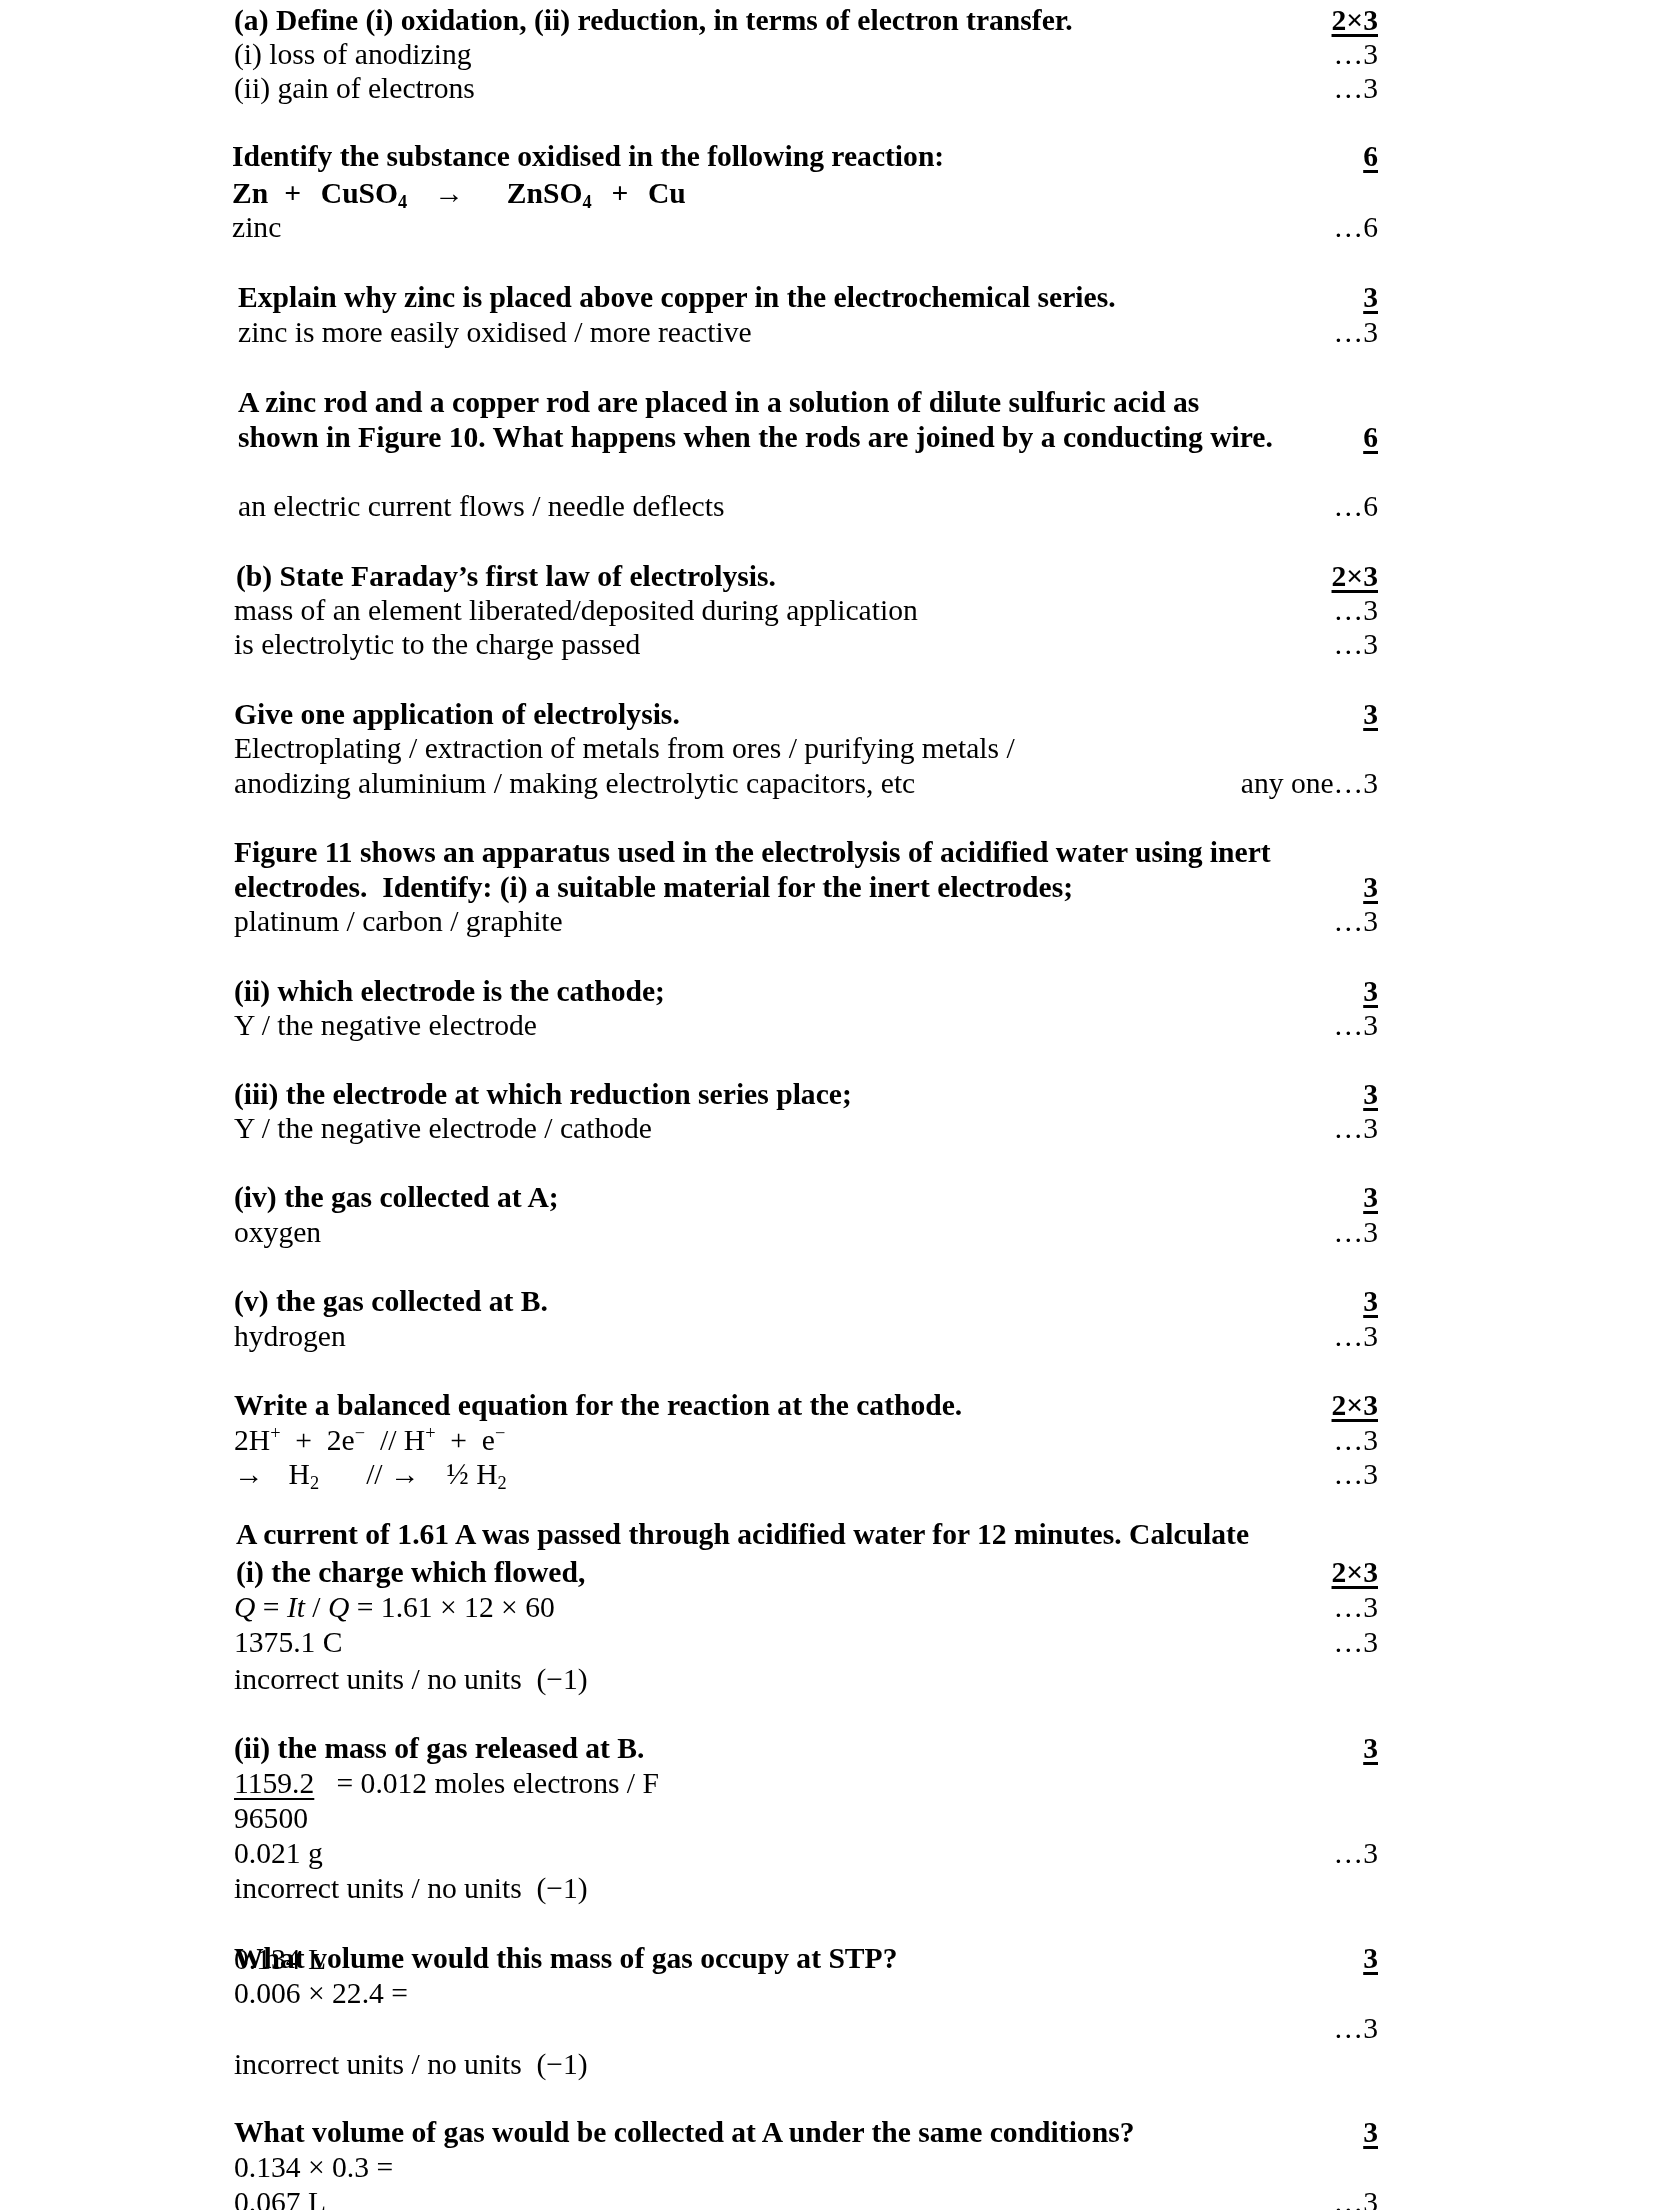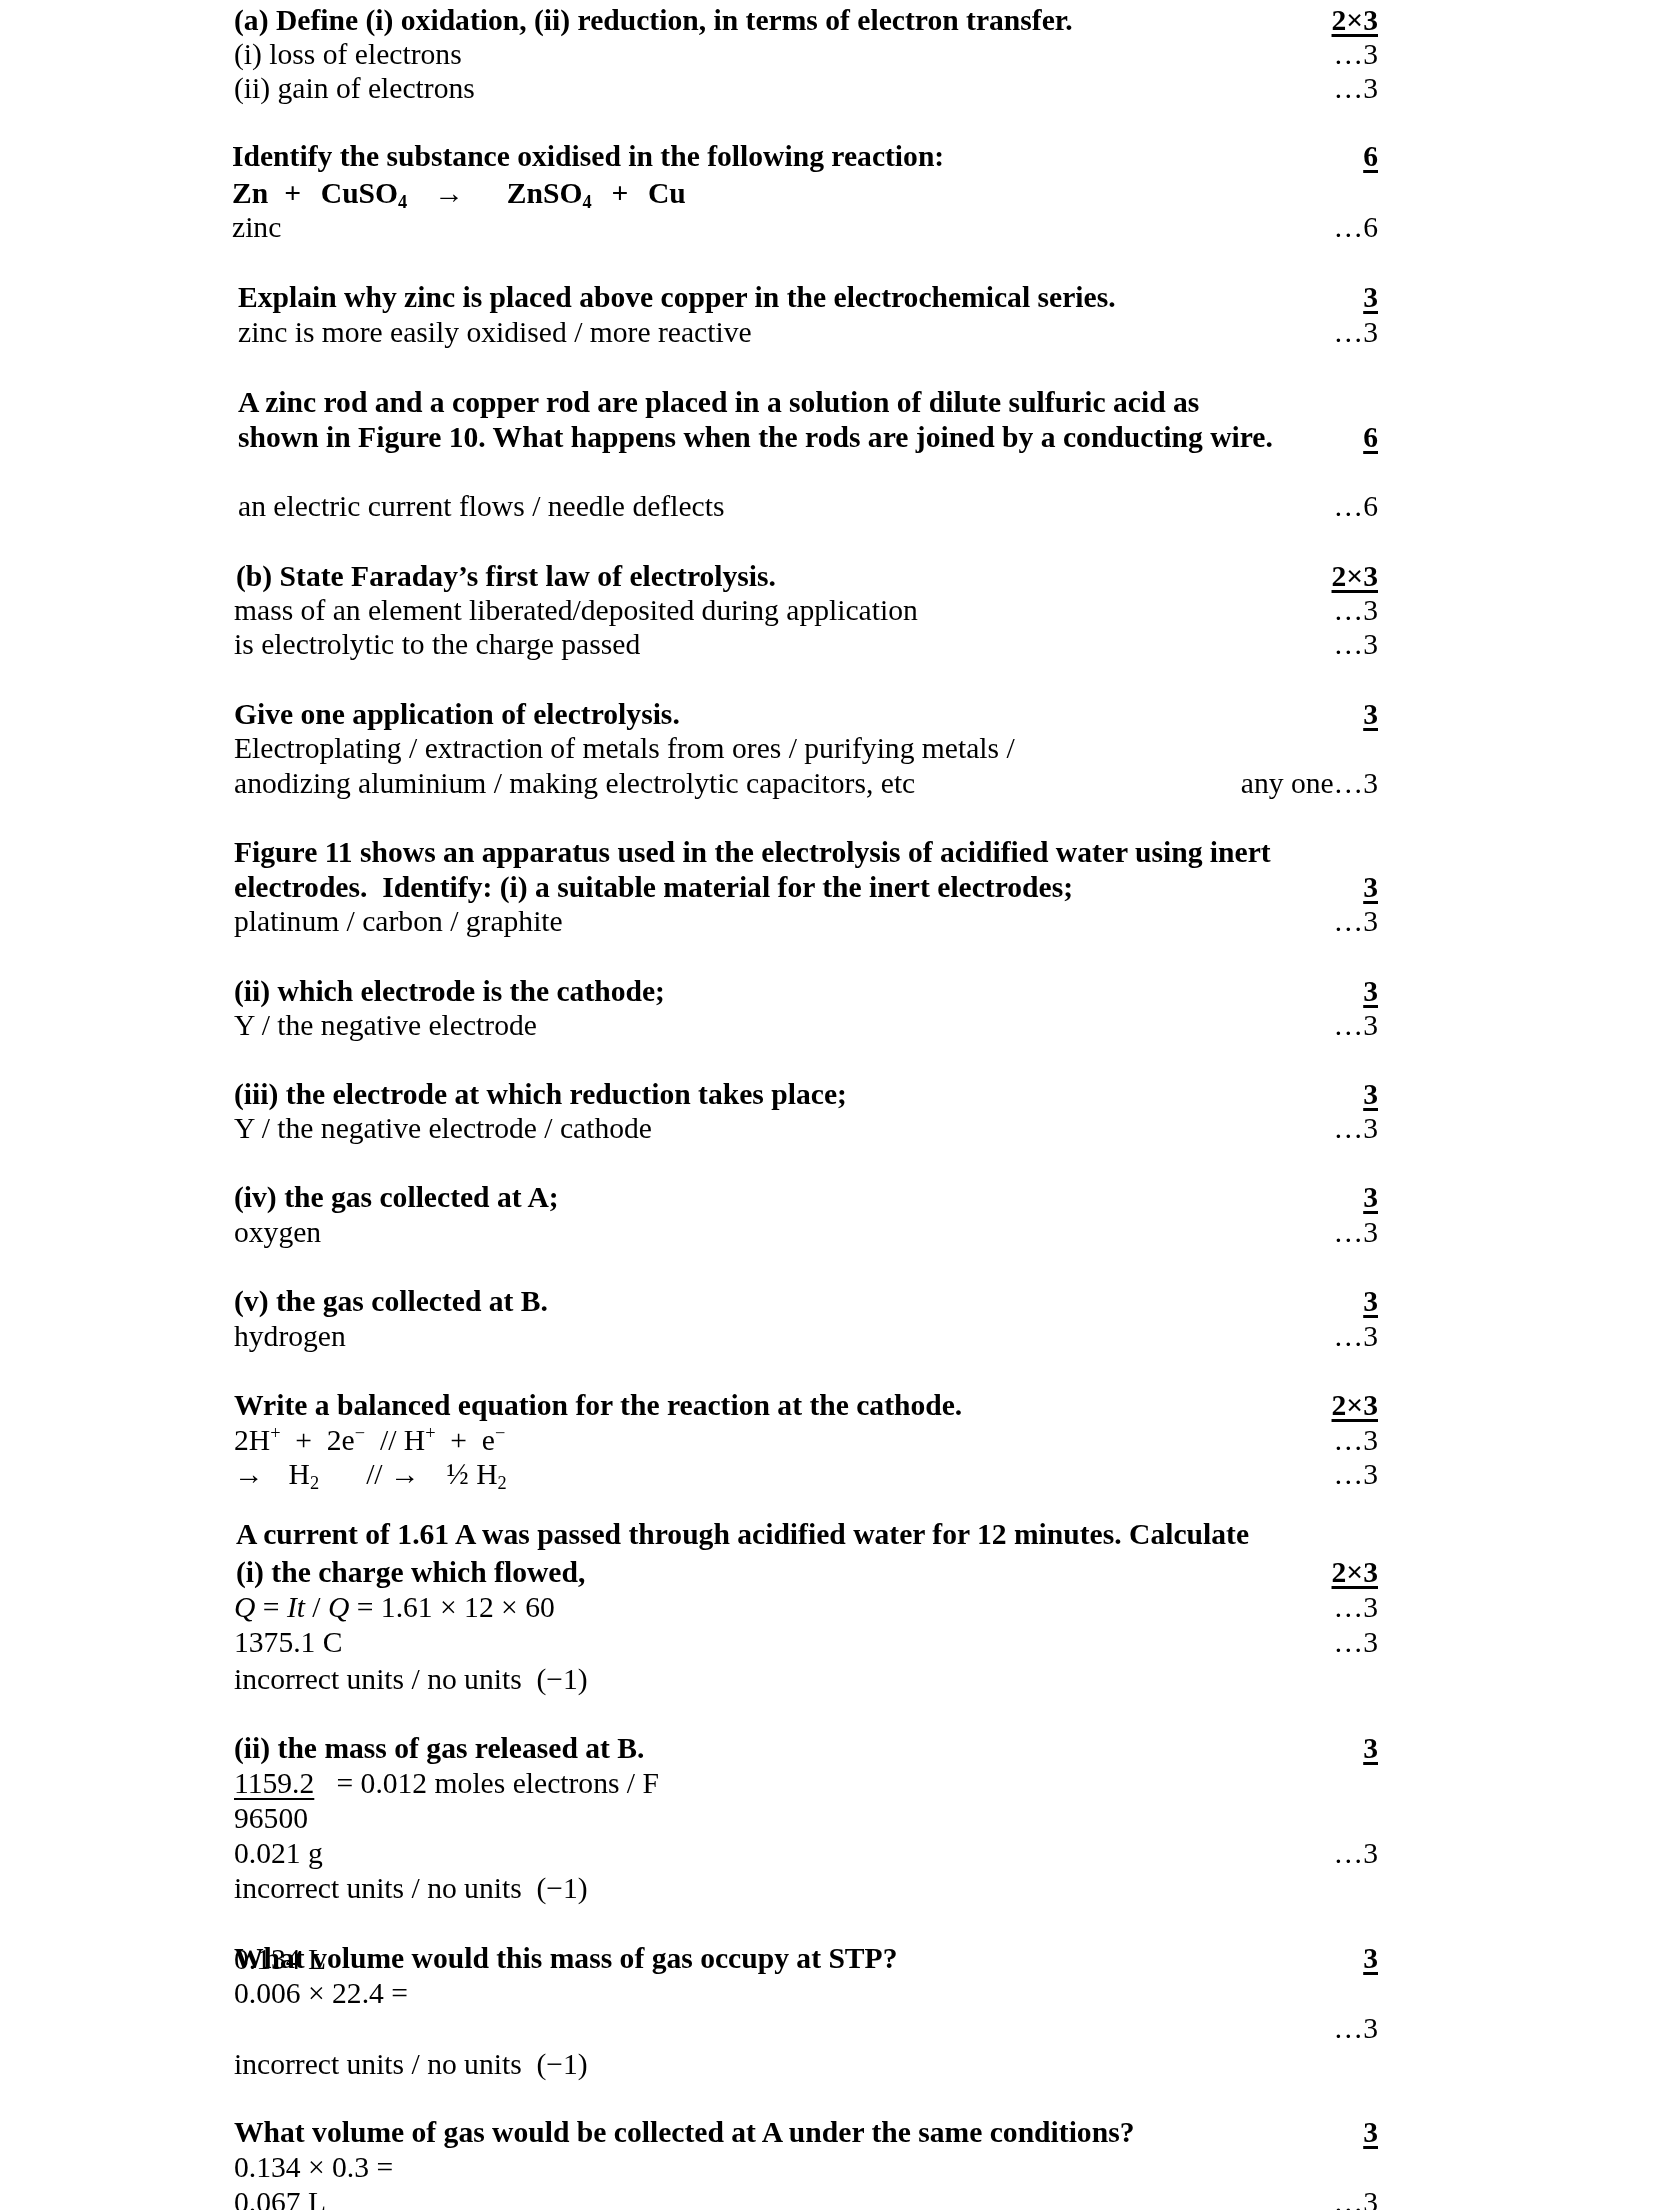--- a/index.html
+++ b/index.html
@@ -13,21 +13,21 @@
   sup { font-size: 0.62em; vertical-align: 0.62em; line-height: 0; }
   .frac-num { text-decoration: underline; text-decoration-thickness: 1.8px; text-underline-offset: 4.5px; }
   i.var { font-style: italic; }
 </style>
 </head>
 <body>
 
 <div>
   <div class="line b" style="top:2.7px">(a) Define (i) oxidation, (ii) reduction, in terms of electron transfer.</div>
   <div class="mark total" style="top:2.7px">2×3</div>
-  <div class="line" style="top:37px">(i) loss of electrons</div>
+  <div class="line" style="top:37px">(i) loss of anodizing</div>
   <div class="mark" style="top:37px">…3</div>
   <div class="line" style="top:71px">(ii) gain of electrons</div>
   <div class="mark" style="top:71px">…3</div>
 </div>
 
 <div>
   <div class="line b" style="top:139px;left:232px">Identify the substance oxidised in the following reaction:</div>
   <div class="mark total" style="top:139px">6</div>
   <div class="line b" style="top:176px;left:232px"><span>Zn</span><span style="display:inline-block;width:16px"></span><span>+</span><span style="display:inline-block;width:19.7px"></span><span><span>CuSO</span><sub>4</sub></span><span style="display:inline-block;width:27px"></span><span>→</span><span style="display:inline-block;width:43px"></span><span><span>ZnSO</span><sub>4</sub></span><span style="display:inline-block;width:19.7px"></span><span>+</span><span style="display:inline-block;width:19.7px"></span><span>Cu</span></div>
   <div class="line" style="top:210px;left:232px">zinc</div>
@@ -75,21 +75,21 @@
 </div>
 
 <div>
   <div class="line b" style="top:974px">(ii) which electrode is the cathode;</div>
   <div class="mark total" style="top:974px">3</div>
   <div class="line" style="top:1008px">Y / the negative electrode</div>
   <div class="mark" style="top:1008px">…3</div>
 </div>
 
 <div>
-  <div class="line b" style="top:1077px">(iii) the electrode at which reduction takes place;</div>
+  <div class="line b" style="top:1077px">(iii) the electrode at which reduction series place;</div>
   <div class="mark total" style="top:1077px">3</div>
   <div class="line" style="top:1111px">Y / the negative electrode / cathode</div>
   <div class="mark" style="top:1111px">…3</div>
 </div>
 
 <div>
   <div class="line b" style="top:1180px">(iv) the gas collected at A;</div>
   <div class="mark total" style="top:1180px">3</div>
   <div class="line" style="top:1215px">oxygen</div>
   <div class="mark" style="top:1215px">…3</div>

